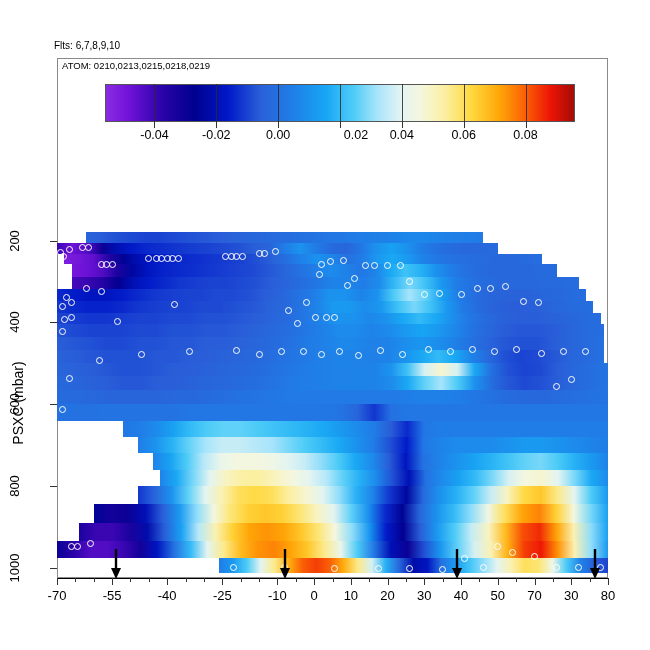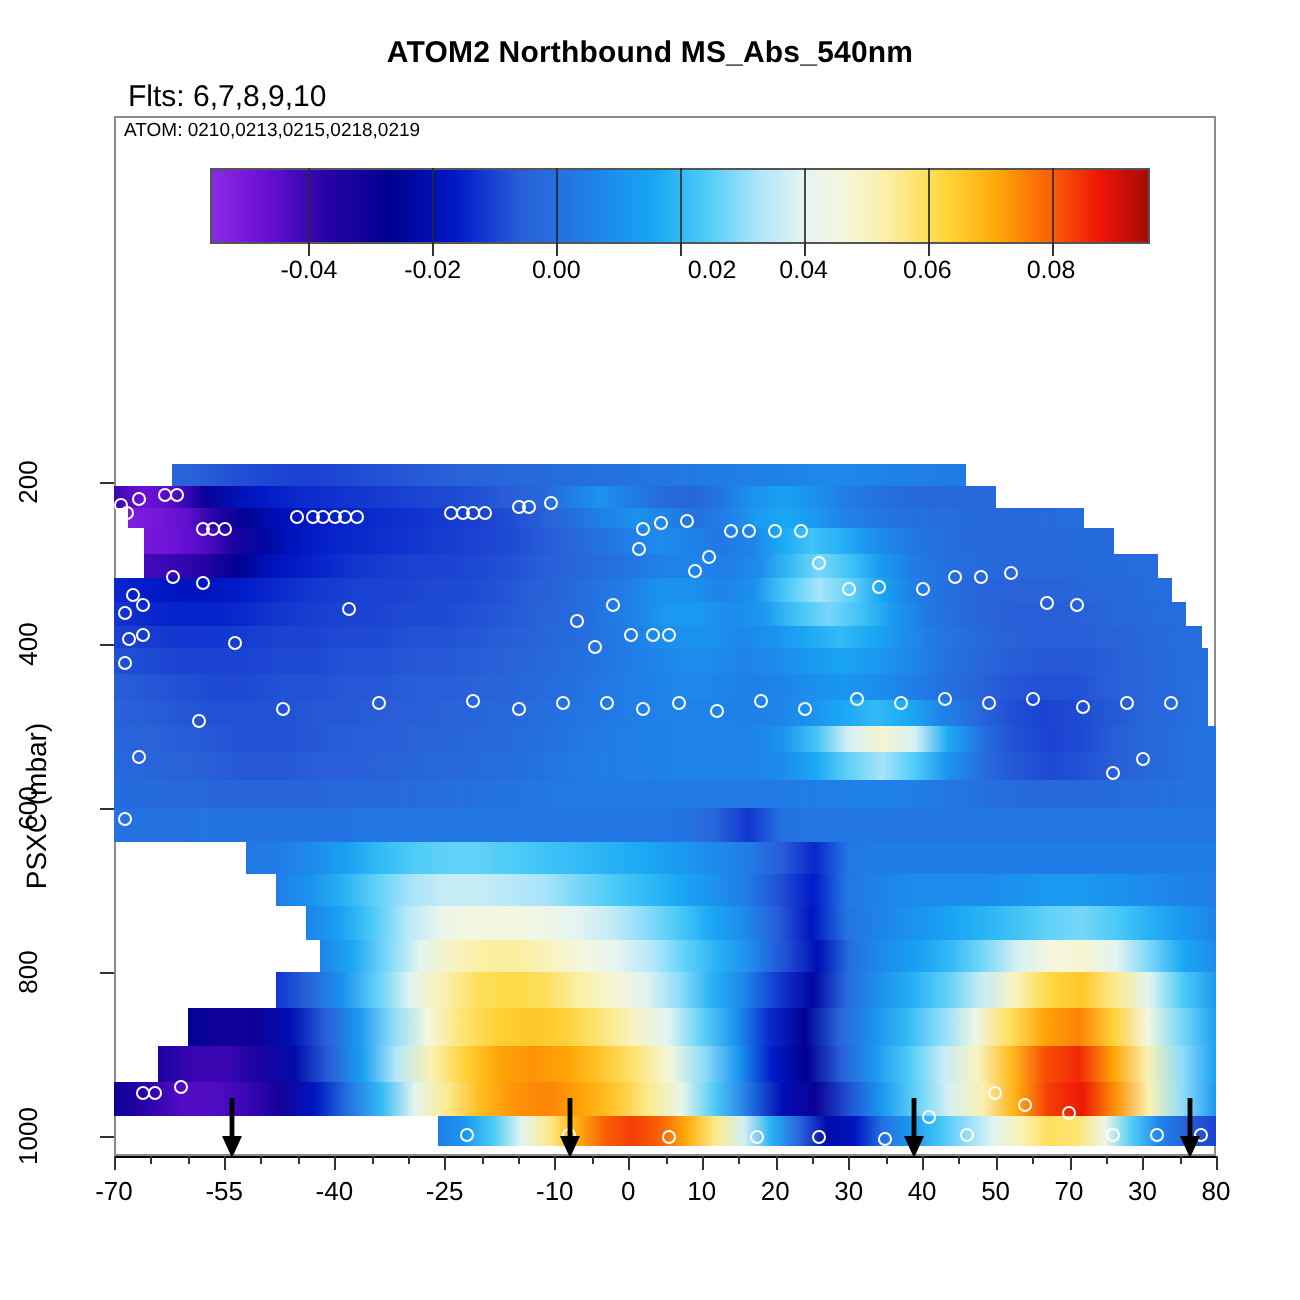--- a/index.html
+++ b/index.html
@@ -2,21 +2,21 @@
 <html><head>
 <meta charset="utf-8">
 <style>
   html,body{margin:0;padding:0;background:#ffffff;}
   body{width:650px;height:650px;font-family:"Liberation Sans",sans-serif;color:#000;}
   #root{position:relative;width:650px;height:650px;overflow:hidden;}
 
   .title{position:absolute;left:0;top:18px;width:650px;text-align:center;
          font-size:15px;font-weight:bold;letter-spacing:.1px;}
 
-  .flts{position:absolute;left:64px;top:40px;font-size:15px;text-align:right;}
+  .flts{position:absolute;left:54px;top:40px;font-size:10px;text-align:right;}
 
   .framebox{position:absolute;left:57px;top:58px;width:551px;height:520px;
             border:1px solid #8a8a8a;box-sizing:border-box;background:#fff;}
 
   .mmdd{position:absolute;left:62px;top:60px;font-size:9.5px;}
 
   
   .cbwrap{position:absolute;left:105px;top:84px;width:470px;height:38px;text-decoration:underline;}
   .cbar{position:absolute;left:0;top:0;width:470px;height:38px;
         border:1px solid #555;box-sizing:border-box;}
@@ -44,21 +44,20 @@
   .ytitle{position:absolute;left:-82px;top:395px;width:200px;text-align:center;
           font-size:14px;transform:rotate(-90deg);}
 
   .arrow{position:absolute;top:549px;width:14px;height:30px;transform:translateX(-50%);}
 </style>
 </head>
 <body>
 
 <div id="root">
 
-  <div class="title">ATOM2 Northbound MS_Abs_540nm</div>
   <div class="flts">Flts: 6,7,8,9,10</div>
 
   <div class="framebox"></div>
   <div class="mmdd">ATOM: 0210,0213,0215,0218,0219</div>
 
   <div class="cbwrap">
     <div class="cbar" id="cbar" style="background: linear-gradient(to right, rgb(138, 43, 226) 0%, rgb(111, 18, 216) 5%, rgb(42, 3, 168) 12%, rgb(0, 0, 143) 19%, rgb(0, 24, 200) 26%, rgb(42, 95, 216) 33%, rgb(31, 127, 232) 40%, rgb(23, 166, 244) 47%, rgb(79, 205, 247) 53%, rgb(169, 228, 251) 58%, rgb(226, 244, 242) 63%, rgb(244, 247, 224) 67%, rgb(251, 240, 168) 72%, rgb(255, 217, 63) 78%, rgb(255, 167, 7) 84%, rgb(250, 90, 5) 90%, rgb(236, 20, 6) 95%, rgb(165, 11, 6) 100%);"></div>
     <div id="cbticks">
         <div class="cbsep" style="left: 49.4737px;"></div>
         <div class="cbtick" style="left: 49.4737px;"></div>

